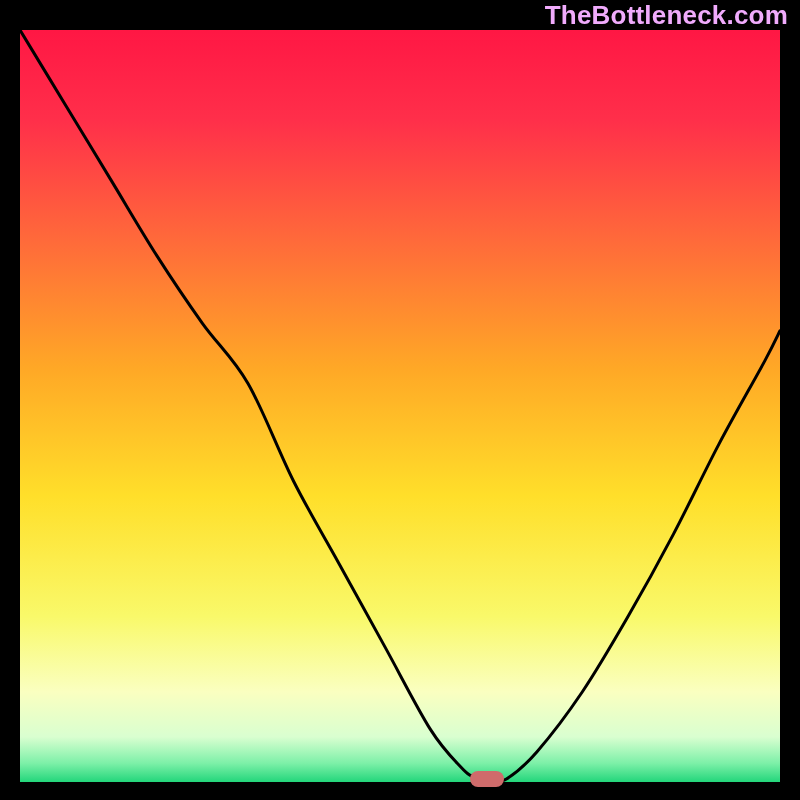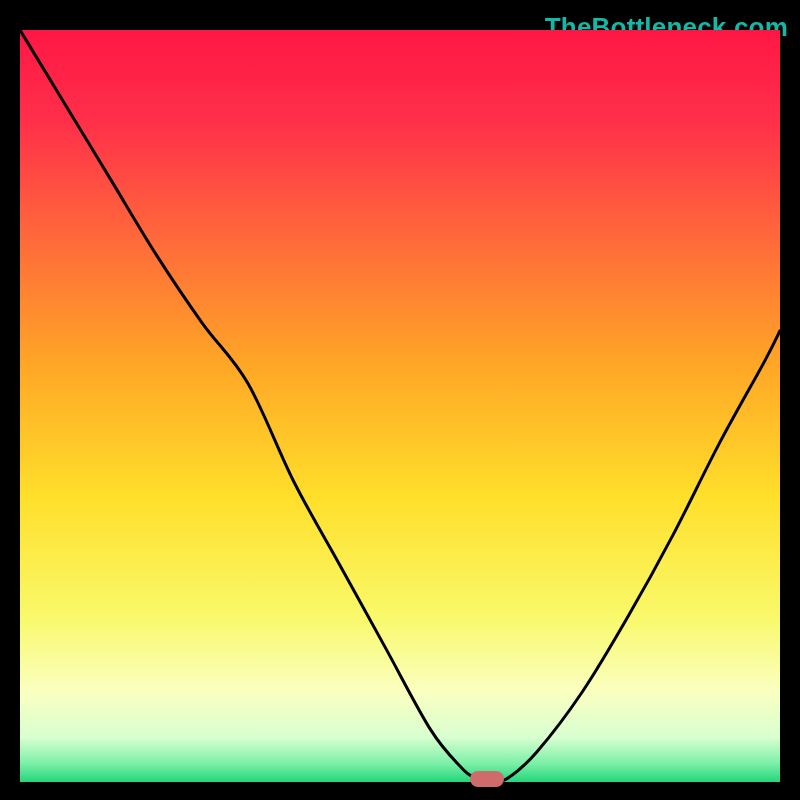--- a/index.html
+++ b/index.html
@@ -14,25 +14,25 @@
   .frame {
     position: absolute;
     left: 0;
     top: 0;
     width: 800px;
     height: 800px;
     background: #000;
   }
   .watermark {
     position: absolute;
-    top: 12px;
+    top: 0;
     right: 12px;
     font-size: 26px;
     font-weight: 600;
-    color: #14b8a6;
+    color: #f0abfc;
     letter-spacing: 0.2px;
     user-select: none;
   }
   .plot-area {
     position: absolute;
     left: 20px;
     top: 30px;
     width: 760px;
     height: 752px;
   }

